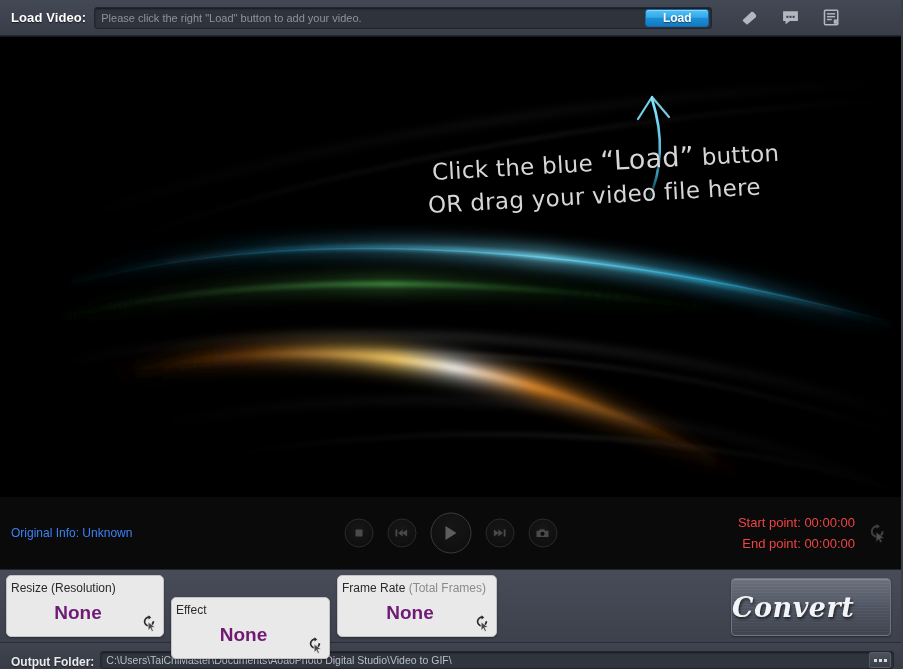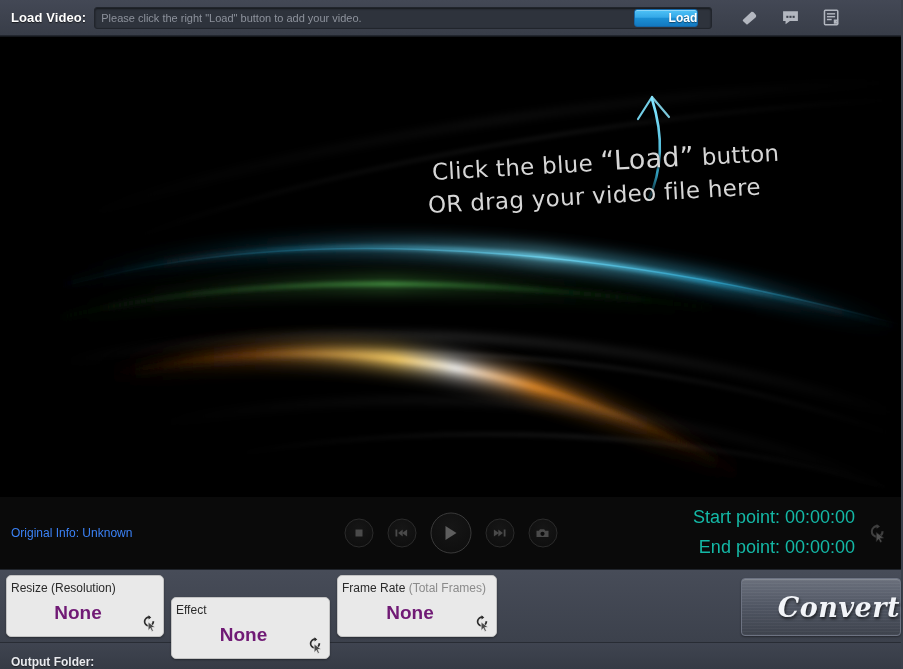--- a/index.html
+++ b/index.html
@@ -69,29 +69,29 @@
     font-family: "Liberation Sans", sans-serif;
     font-size: 11px;
     padding: 0 6px;
   }
   .load-input::placeholder { color: #8d929c; }
 
   .load-button {
     flex: 0 0 auto;
     width: 64px;
     height: 18px;
-    margin-right: 13px;
+    margin-right: 2px;
     border-radius: 3px;
     border: 1px solid #1668a8;
     background: linear-gradient(#4fc3f7 0%, #35a9e8 45%, #1b8fd4 52%, #1479c0 100%);
     color: #ffffff;
     font-size: 12px;
     font-weight: bold;
     line-height: 16px;
-    text-align: right;
+    text-align: center;
     text-shadow: 0 1px 1px rgba(0,0,0,.45);
     cursor: pointer;
     box-shadow: inset 0 1px 0 rgba(255,255,255,.35);
   }
 
   .topbar-icons {
     display: flex;
     align-items: center;
     gap: 22px;
     margin-left: 28px;
@@ -201,22 +201,22 @@
 
   .points {
     position: absolute;
     right: 46px;
     top: 50%;
     transform: translateY(-50%);
     text-align: right;
     line-height: 1.65;
   }
   .point-row {
-    color: #14b8a6;
-    font-size: 18px;
+    color: #ef4444;
+    font-size: 13px;
     white-space: nowrap;
   }
 
   .points-reset {
     position: absolute;
     right: 14px;
     top: 50%;
     transform: translateY(-50%);
     width: 20px;
     height: 20px;
@@ -278,33 +278,33 @@
     position: absolute;
     right: 5px;
     bottom: 4px;
     width: 17px;
     height: 17px;
     opacity: .92;
   }
 
   .convert-btn {
     position: absolute;
-    right: 0;
+    right: 10px;
     top: 8px;
     width: 160px;
     height: 58px;
     border: 1px solid #6d7382;
     border-radius: 4px;
     background:
       linear-gradient(rgba(255,255,255,.12), rgba(255,255,255,0) 48%, rgba(0,0,0,.16)),
       repeating-linear-gradient(0deg, rgba(255,255,255,.045) 0 1px, transparent 1px 3px),
       linear-gradient(#565c6a, #4a505c);
     display: flex;
     align-items: center;
-    justify-content: flex-end;
+    justify-content: flex-start;
     cursor: pointer;
     box-shadow: inset 0 1px 0 rgba(255,255,255,.18), 0 1px 2px rgba(0,0,0,.4);
   }
   .convert-label {
     font-family: "DejaVu Serif", serif;
     font-style: italic;
     font-size: 27px;
     font-weight: bold;
     color: #f2f4f8;
     letter-spacing: .5px;
@@ -595,15 +595,23 @@
 
 
     <div class="convert-btn">
       <span class="convert-label">Convert</span>
     </div>
   </div>
 
   <div class="bottombar">
     <span class="bottom-label">Output Folder:</span>
 
+    <div class="folder-field">
+      <input class="folder-input" type="text" value="C:\Users\TaiChiMaster\Documents\AoaoPhoto Digital Studio\Video to GIF\" style="">
+      <div class="browse-btn">
+        <span class="browse-dot"></span>
+        <span class="browse-dot"></span>
+        <span class="browse-dot"></span>
+      </div>
+    </div>
   </div>
 
 </div>
 
 </body></html>

